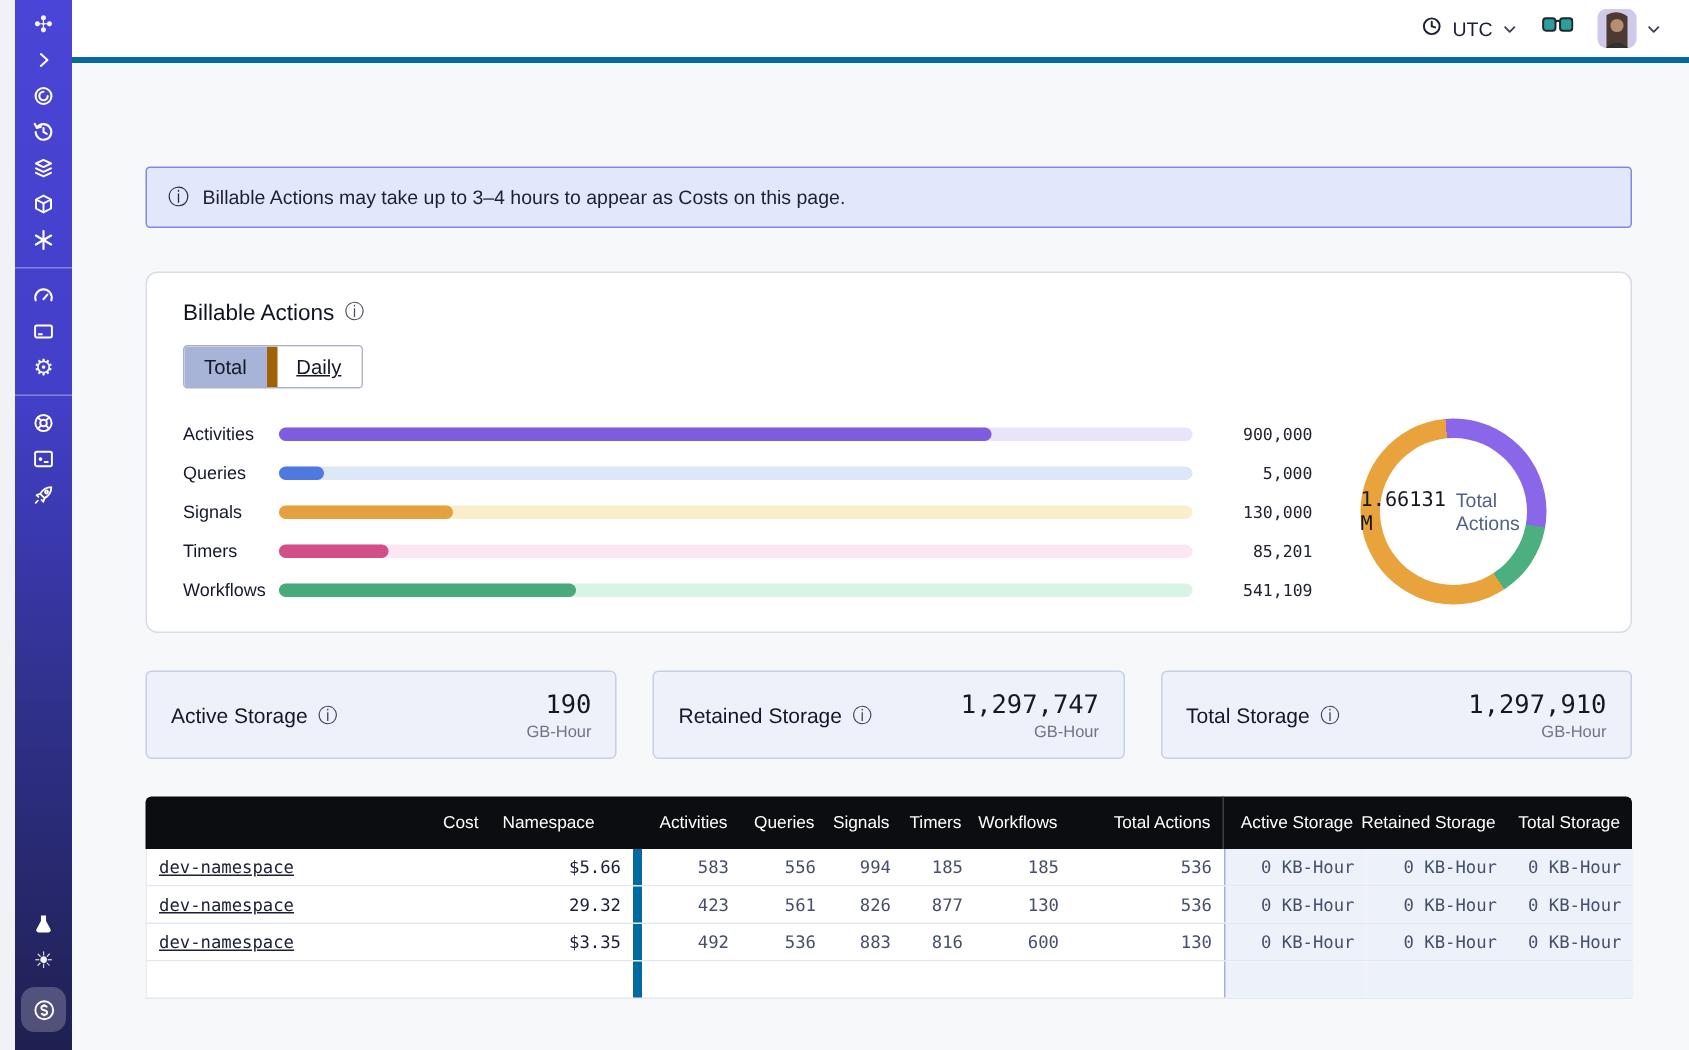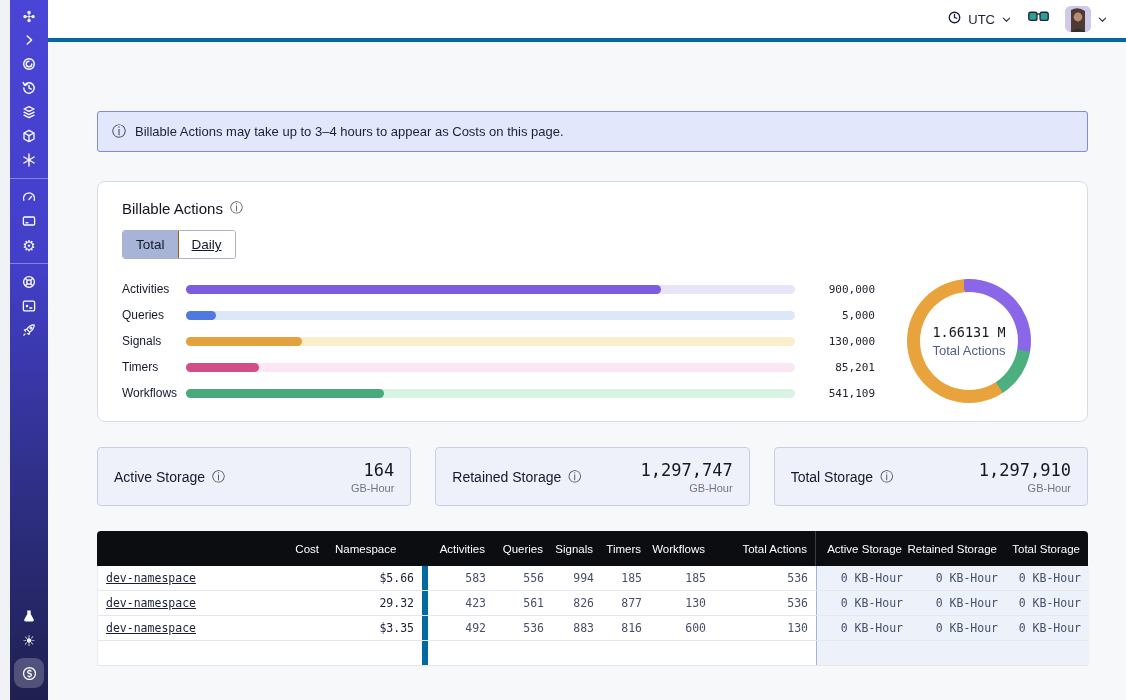--- a/index.html
+++ b/index.html
@@ -61,36 +61,36 @@
 
   .card {
     margin-top:29px; background:#fff; border:1px solid #d8dce5; border-radius:8px;
     padding:17px 24px 18px;
   }
   .card-title-row { display:flex; gap:7px; align-items:center; font-size:15px; color:#101321; }
   .card-title-row .info-glyph { font-size:13px; color:#4a4f5c; }
   .tabs { display:inline-flex; border:1px solid #aab3c6; border-radius:3px; overflow:hidden; margin-top:13px; }
   .tab { padding:6px 13px; font-size:13.5px; background:#fff; color:#14182a; cursor:pointer; }
   .tab.active { background:#a7b4d7; }
-  .tab + .tab { border-left:1px solid #a16207;text-decoration:underline; }
+  .tab + .tab { border-left:7px solid #a16207;text-decoration:underline; }
 
   .chart-row { display:flex; align-items:center; margin-top:20px; }
   .bars { flex:1; }
   .bar-row { display:flex; align-items:center; height:17px; margin-bottom:9px; }
   .bar-row:last-child { margin-bottom:0; }
   .bar-label { width:64px; font-size:12px; color:#14182a; }
   .bar-track { flex:1; height:9px; border-radius:5px; position:relative; background:#eee; }
   .bar-fill { position:absolute; left:0; top:0; height:9px; border-radius:5px; }
   .bar-value { width:80px; text-align:right; font-family:"DejaVu Sans Mono",monospace; font-size:11px; color:#20242e; }
 
   .donut-wrap { width:188px; display:flex; justify-content:center; }
   .donut { width:124px; height:124px; border-radius:50%; position:relative; }
   .donut::after { content:""; position:absolute; inset:13px; background:#fff; border-radius:50%; }
   .donut-center {
-    position:absolute; inset:0; z-index:1; display:flex; flex-direction:column;
+    position:absolute; inset:0; z-index:1; display:flex; flex-direction:row;
     align-items:center; justify-content:center; gap:3px;
   }
   .donut-value { font-family:"DejaVu Sans Mono",monospace; font-size:13.5px; color:#15181f; }
   .donut-label { font-size:13px; color:#53618a; }
 
   .storage-row { display:flex; gap:24px; margin-top:25px; }
   .storage-card {
     flex:1; background:#eef1fa; border:1px solid #c6d0e4; border-radius:4px; height:59px;
     display:flex; align-items:center; justify-content:space-between; padding:0 16px;
   }
@@ -323,21 +323,21 @@
     </div>
   </section>
 
   <div class="storage-row">
     <div class="storage-card">
       <span class="storage-label">
         <span>Active Storage</span>
         <i class="info-glyph">ⓘ</i>
       </span>
       <span class="storage-right">
-        <div class="storage-value">164</div>
+        <div class="storage-value">190</div>
         <div class="storage-unit">GB-Hour</div>
       </span>
     </div>
     <div class="storage-card">
       <span class="storage-label">
         <span>Retained Storage</span>
         <i class="info-glyph">ⓘ</i>
       </span>
       <span class="storage-right">
         <div class="storage-value">1,297,747</div>

